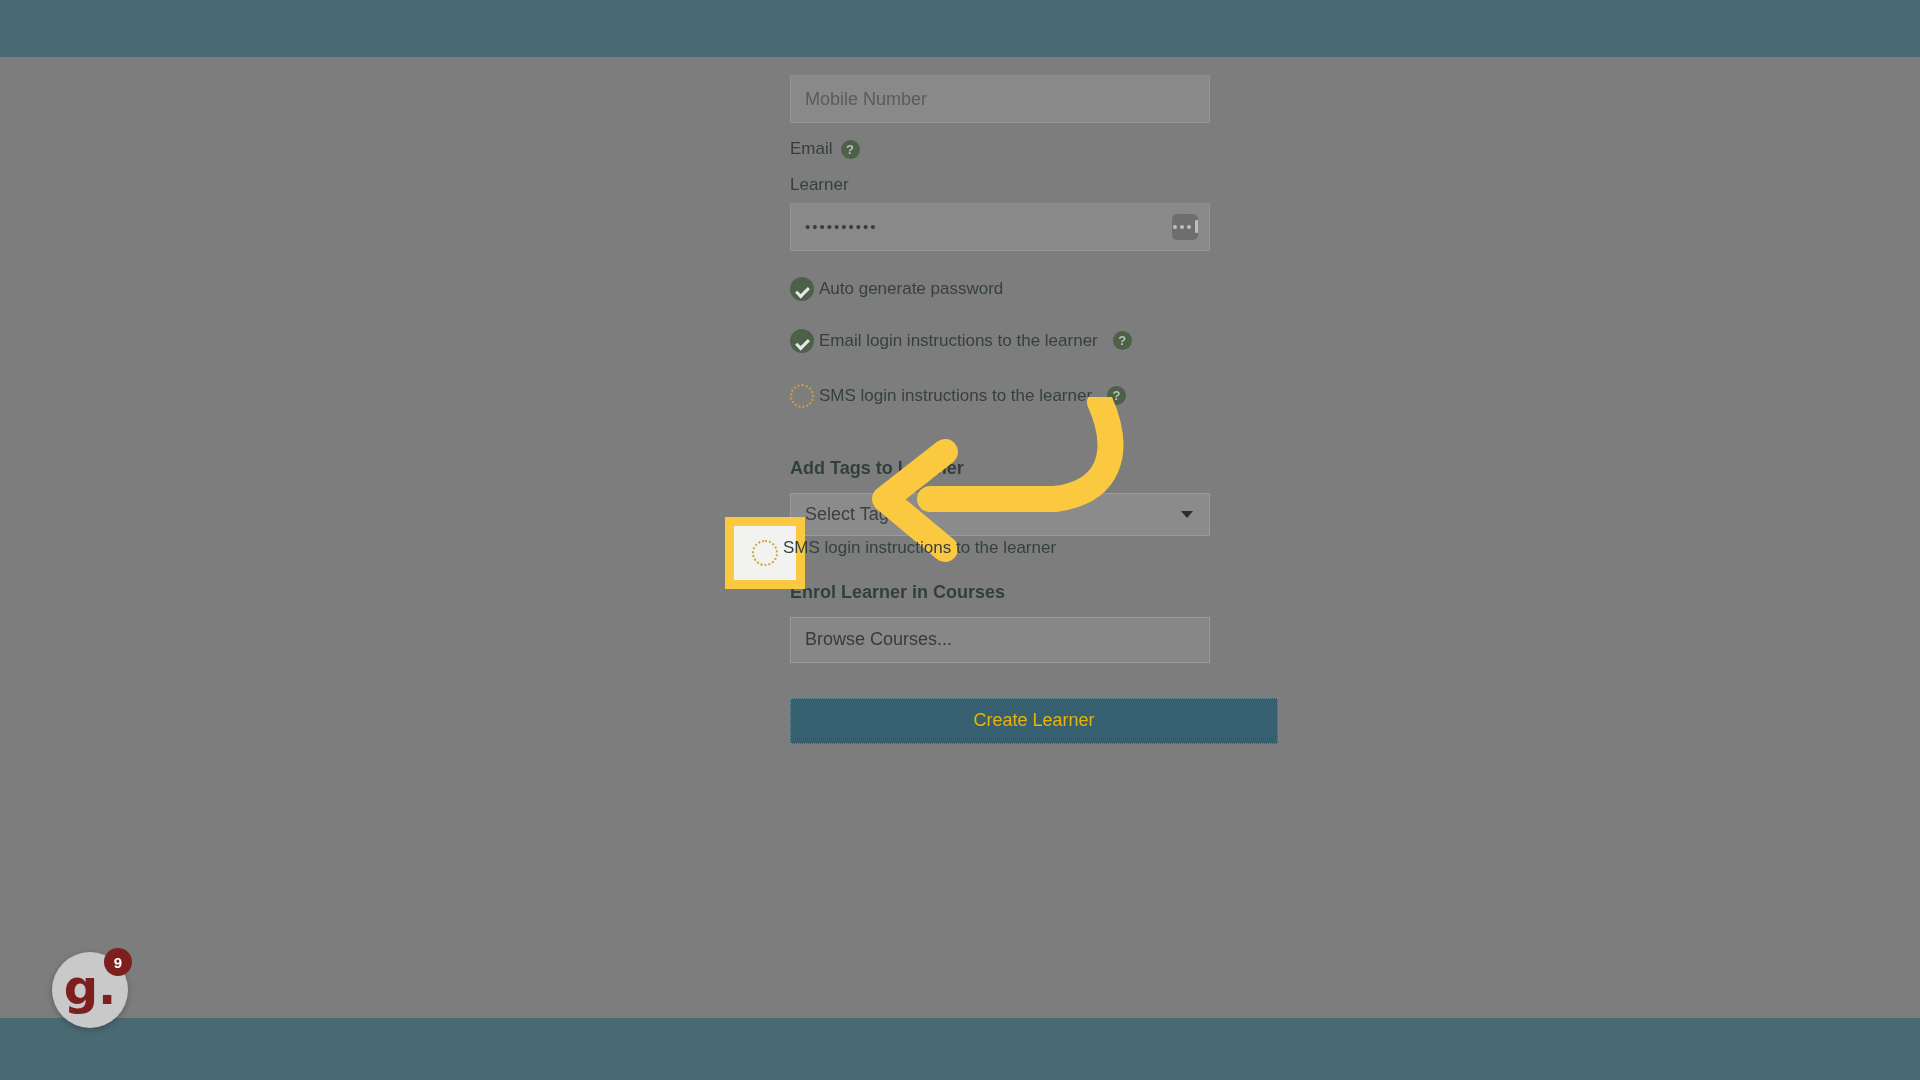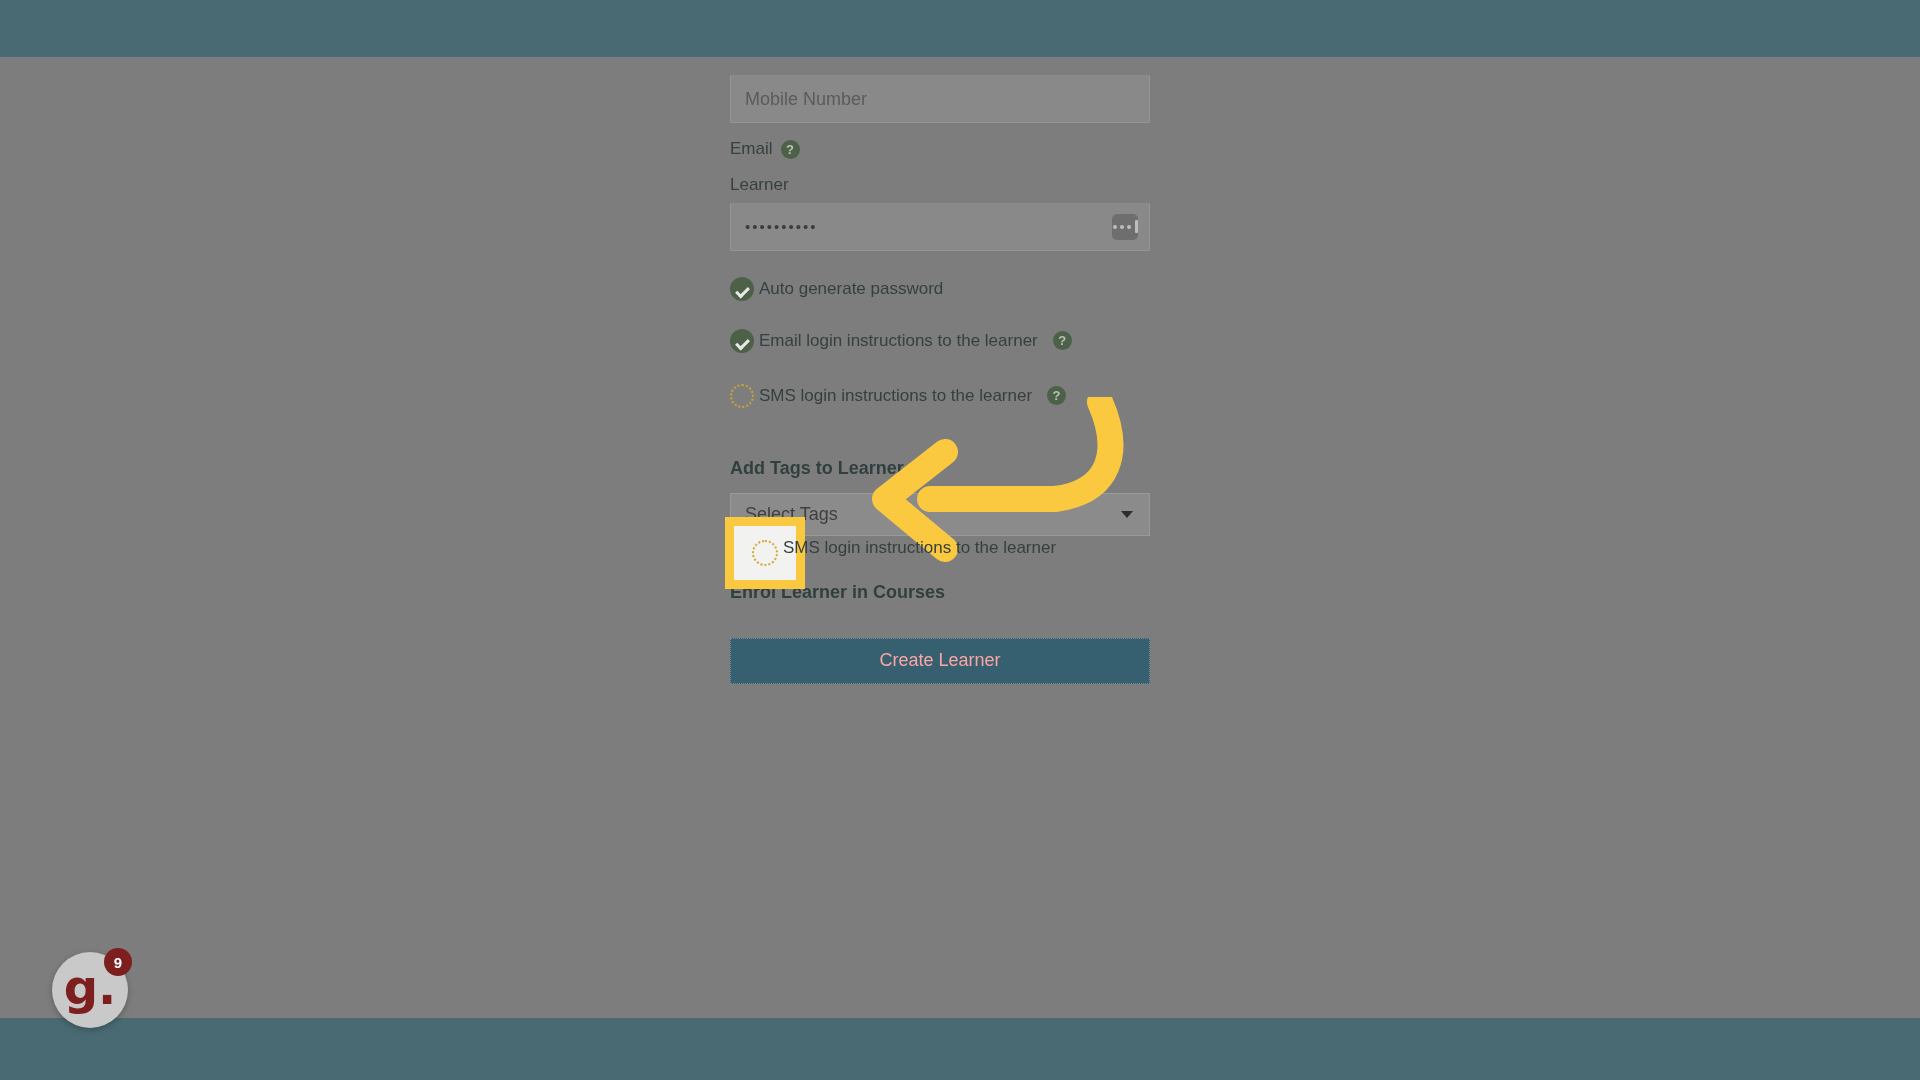--- a/index.html
+++ b/index.html
@@ -18,21 +18,21 @@
     position: absolute; left: 0; top: 1018px; width: 1920px; height: 62px;
     background: #4a6a73;
   }
   .overlay {
     position: absolute; left: 0; top: 57px; width: 1920px; height: 961px;
     background: #7d7d7d;
   }
   
   .form-col {
     position: absolute;
-    left: 730px;
+    left: 790px;
     top: 0px;
     width: 420px;
   }
   .field-label {
     font-size: 17px;
     color: #35403f;
     margin-bottom: 7px;
     display: flex;
     align-items: center;
     gap: 8px;
@@ -157,24 +157,24 @@
     background: #878787;
     border: 1px solid #979797;
     display: flex;
     align-items: center;
     padding: 0 14px;
     font-size: 18px;
     color: #3a3a3a;
     cursor: pointer;
   }
   .primary-btn {
-    width: 420px; height: 46px;
+    width: 488px; height: 46px;
     background: #36606f;
     border: 1px dotted #6d8d98;
-    color: #fca5a5;
+    color: #eab308;
     font-size: 18px;
     font-family: "Liberation Sans", sans-serif;
     display: flex;
     align-items: center;
     justify-content: center;
     cursor: pointer;
   }
   
   .highlight-box {
     position: absolute;
@@ -313,20 +313,23 @@
       </div>
     </div>
 
     <div class="section-title">Add Tags to Learner</div>
     <div class="select-box">
       <span>Select Tags</span>
       <span class="caret"></span>
     </div>
 
     <div class="section-title">Enrol Learner in Courses</div>
+    <div class="browse-box">
+      <span>Browse Courses...</span>
+    </div>
 
     <div style="margin-top:35px;">
       <button class="primary-btn">Create Learner</button>
     </div>
   </div>
 
   <div class="highlight-box"></div>
   <div class="highlight-check"></div>
   <div class="hl-text">SMS login instructions to the learner</div>
 

